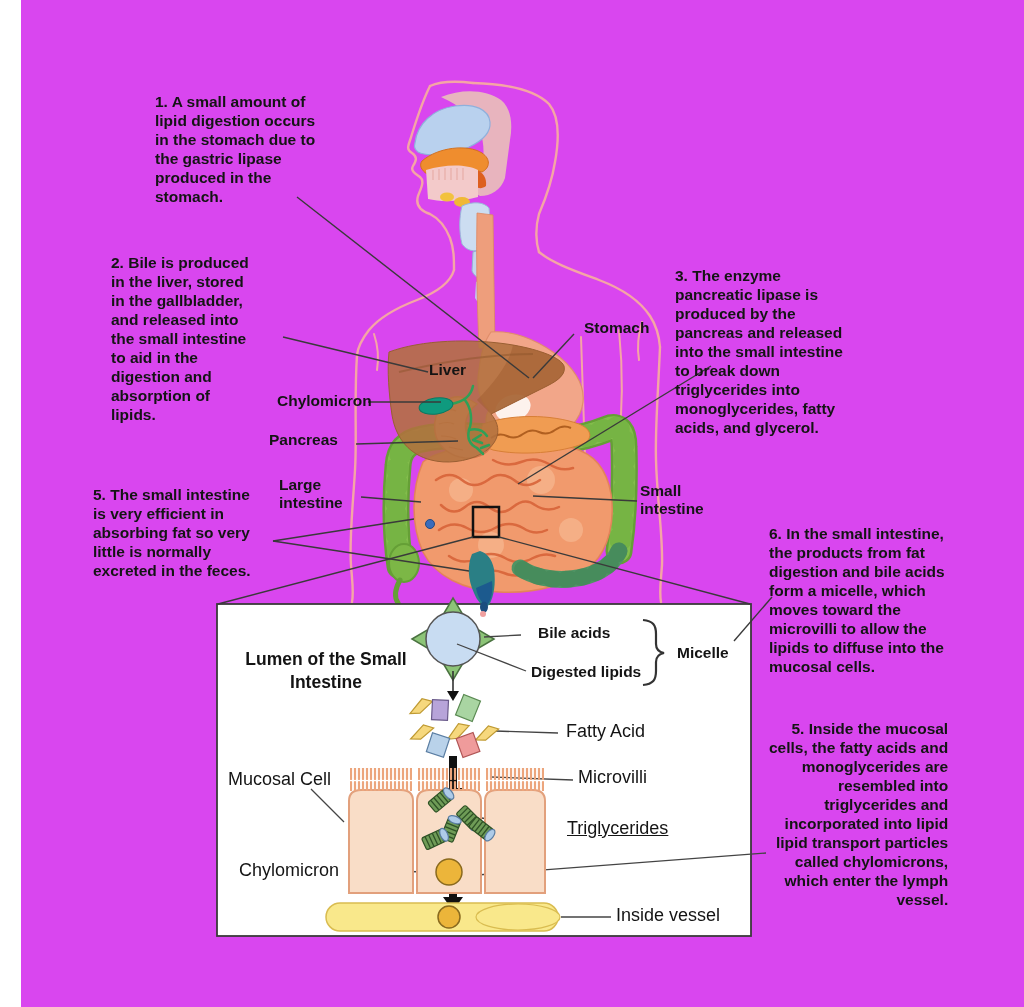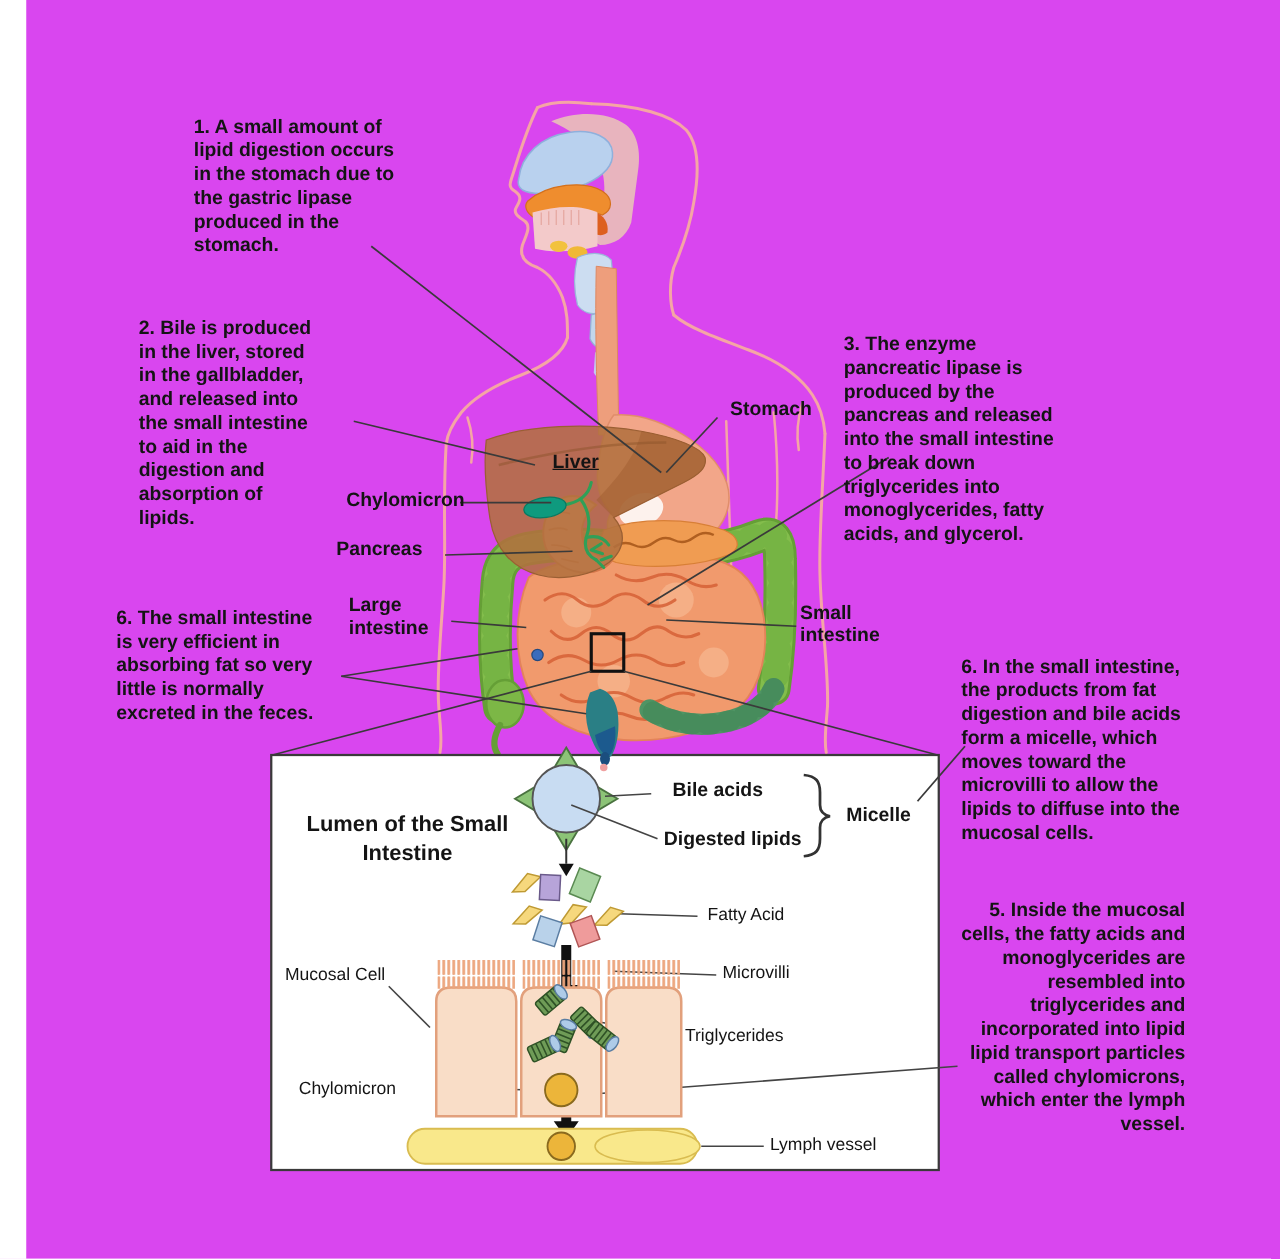--- a/index.html
+++ b/index.html
@@ -2,21 +2,21 @@
 <html><head>
 <meta charset="utf-8">
 <style>
   html,body{margin:0;padding:0;background:#fff;}
   #canvas{position:relative;width:1024px;height:1007px;background:#d946ef;overflow:hidden;
           font-family:"Liberation Sans","DejaVu Sans",sans-serif;color:#111;margin-left:21px;}
   #art{position:absolute;left:0;top:0;}
   .txt{position:absolute;white-space:pre-line;color:#141414;}
   .ann{font-weight:700;font-size:15.5px;line-height:19px;}
   .lbl-b{font-weight:700;font-size:15.5px;line-height:18px;}
-  .lbl-r{font-weight:400;font-size:14px;line-height:18px;}
+  .lbl-r{font-weight:400;font-size:18px;line-height:18px;}
   .inset-title{font-weight:700;font-size:17.5px;line-height:23px;text-align:center;}
 </style>
 </head>
 <body>
 
 <div id="canvas">
 
 <svg id="art" width="1024" height="1007" viewBox="0 0 1024 1007">
   <defs>
     <pattern id="villi" width="4" height="26" patternUnits="userSpaceOnUse">
@@ -257,40 +257,40 @@
 <div class="txt ann" style="left:748px;top:719px;text-align:right;">5. Inside the mucosal
 cells, the fatty acids and
 monoglycerides are
 resembled into
 triglycerides and
 incorporated into lipid
 lipid transport particles
 called chylomicrons,
 which enter the lymph
 vessel.</div>
-<div class="txt ann" style="left:72px;top:485px;">6. The small intestine
+<div class="txt ann" style="left:72px;top:485px;">5. The small intestine
 is very efficient in
 absorbing fat so very
 little is normally
 excreted in the feces.</div>
 
 <div class="txt lbl-b" style="left:563px;top:319px;">Stomach</div>
-<div class="txt lbl-b" style="left:421px;top:361px;text-decoration:underline;">Liver</div>
+<div class="txt lbl-b" style="left:408px;top:361px;">Liver</div>
 <div class="txt lbl-b" style="left:256px;top:392px;">Chylomicron</div>
 <div class="txt lbl-b" style="left:248px;top:431px;">Pancreas</div>
 <div class="txt lbl-b" style="left:258px;top:476px;">Large
 intestine</div>
 <div class="txt lbl-b" style="left:619px;top:482px;">Small
 intestine</div>
 
 <div class="txt inset-title" style="left:205px;top:648px;width:200px;">Lumen of the Small
 Intestine</div>
 <div class="txt lbl-b" style="left:517px;top:624px;">Bile acids</div>
 <div class="txt lbl-b" style="left:510px;top:663px;">Digested lipids</div>
 <div class="txt lbl-b" style="left:656px;top:644px;">Micelle</div>
 <div class="txt lbl-r" style="left:545px;top:722px;">Fatty Acid</div>
 <div class="txt lbl-r" style="left:557px;top:768px;">Microvilli</div>
-<div class="txt lbl-r" style="left:527px;top:819px;">Triglycerides</div>
+<div class="txt lbl-r" style="left:546px;top:819px;text-decoration:underline;">Triglycerides</div>
 <div class="txt lbl-r" style="left:218px;top:861px;">Chylomicron</div>
-<div class="txt lbl-r" style="left:595px;top:906px;">Lymph vessel</div>
+<div class="txt lbl-r" style="left:595px;top:906px;">Inside vessel</div>
 <div class="txt lbl-r" style="left:207px;top:770px;">Mucosal Cell</div>
 
 </div>
 
 </body></html>

